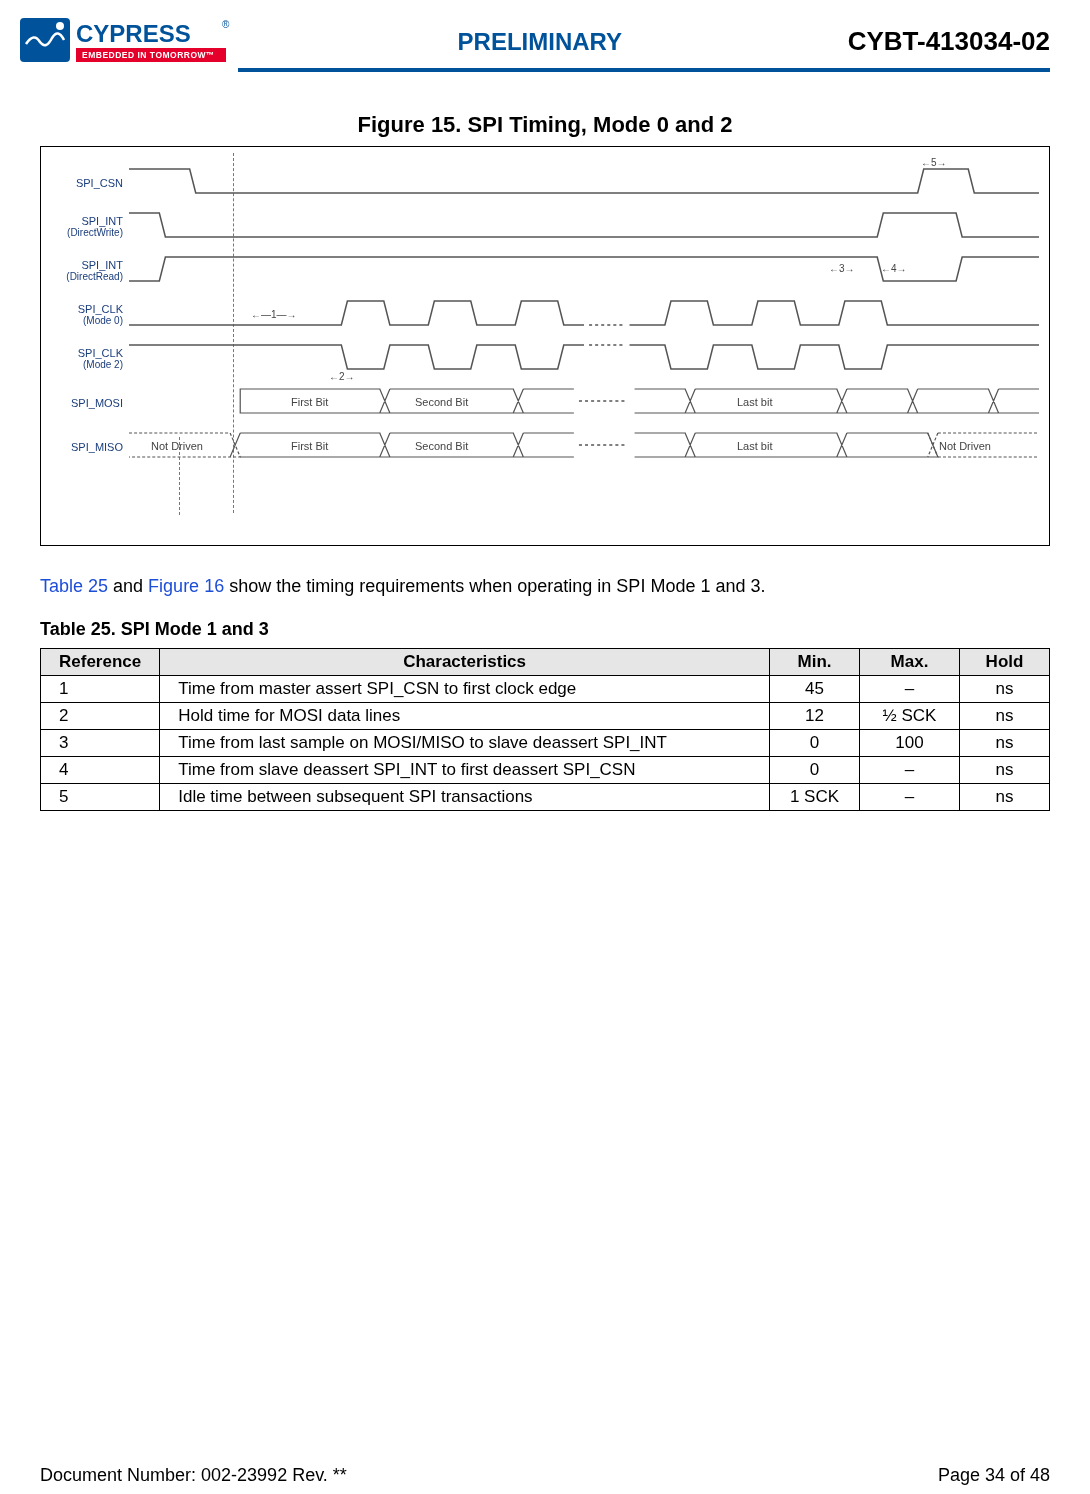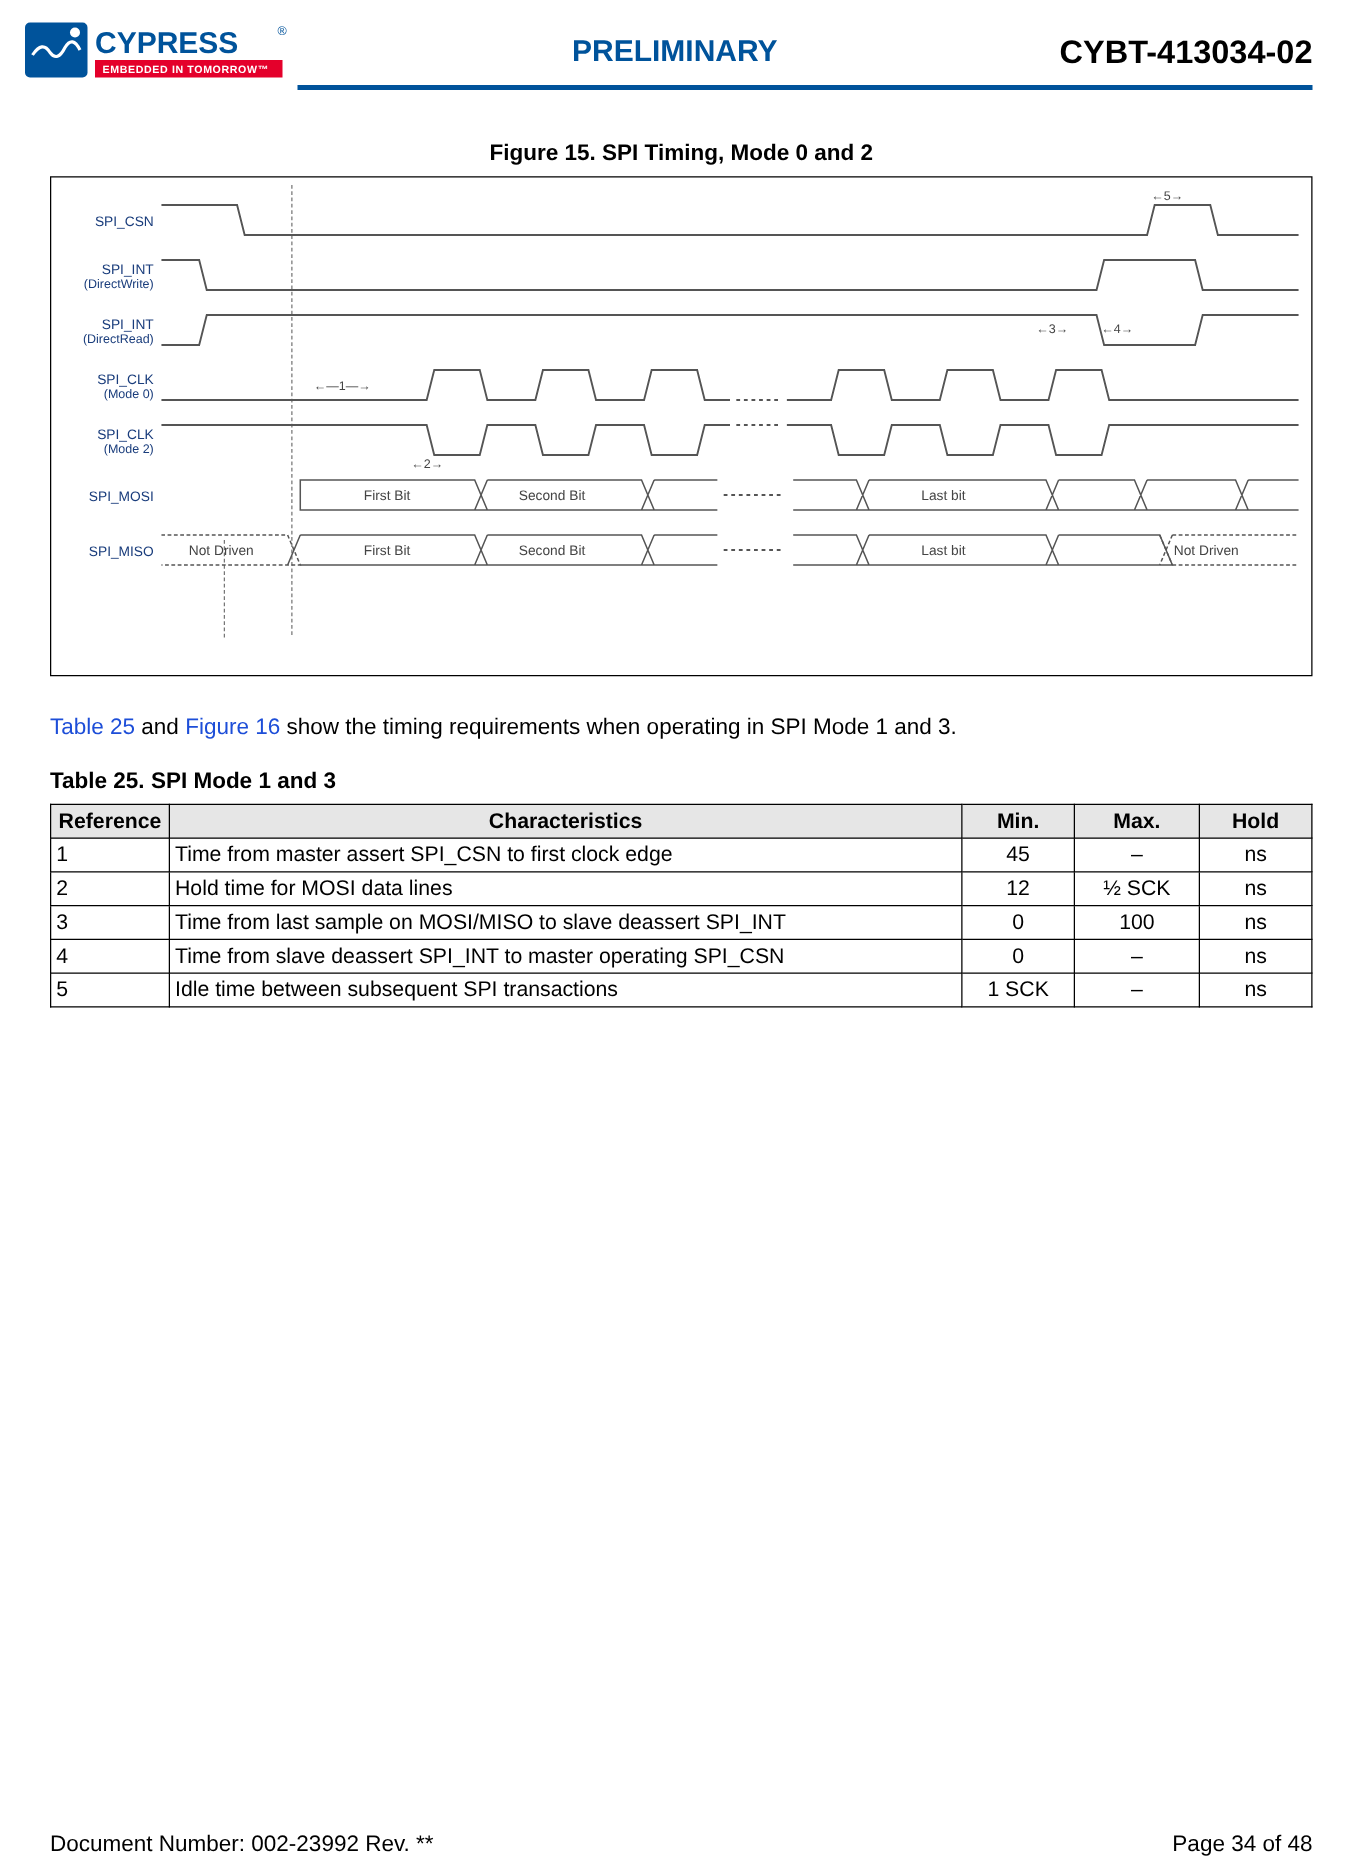--- a/index.html
+++ b/index.html
@@ -40,21 +40,21 @@
     margin: 0 40px 0 238px;
     height: 4px;
     background: #00539b;
   }
 
   .content { padding: 40px 40px 0 40px; }
 
   .fig-caption {
     text-align: center;
     font-weight: bold;
-    font-size: 18px;
+    font-size: 22px;
     margin-bottom: 8px;
   }
   .figure-box {
     border: 1.5px solid #000;
     padding: 14px 10px 14px 10px;
     height: 400px;
     position: relative;
     font-size: 11px;
     color: #444;
   }
@@ -111,21 +111,21 @@
     font-size: 18px;
   }
   table.specs {
     width: 100%;
     border-collapse: collapse;
     margin-top: 8px;
     font-size: 17px;
   }
   table.specs th, table.specs td {
     border: 1px solid #000;
-    padding: 3px 4px;
+    padding: 3px 18px;
     vertical-align: middle;
   }
   table.specs th {
     background: #e6e6e6;
     font-weight: bold;
     text-align: center;
   }
   table.specs td.ref { width: 95px; }
   table.specs td.min, table.specs td.max, table.specs td.unit {
     text-align: center;
@@ -329,21 +329,21 @@
       </tr>
       <tr>
         <td class="ref">3</td>
         <td>Time from last sample on MOSI/MISO to slave deassert SPI_INT</td>
         <td class="min">0</td>
         <td class="max">100</td>
         <td class="unit">ns</td>
       </tr>
       <tr>
         <td class="ref">4</td>
-        <td>Time from slave deassert SPI_INT to master operating SPI_CSN</td>
+        <td>Time from slave deassert SPI_INT to first deassert SPI_CSN</td>
         <td class="min">0</td>
         <td class="max">–</td>
         <td class="unit">ns</td>
       </tr>
       <tr>
         <td class="ref">5</td>
         <td>Idle time between subsequent SPI transactions</td>
         <td class="min">1 SCK</td>
         <td class="max">–</td>
         <td class="unit">ns</td>

